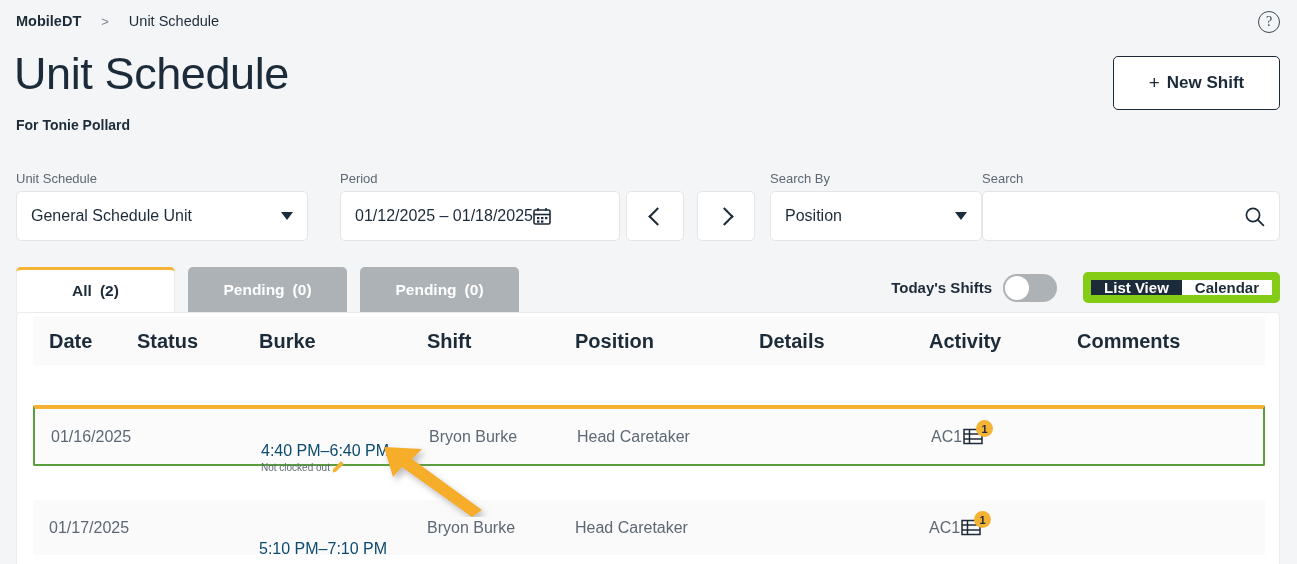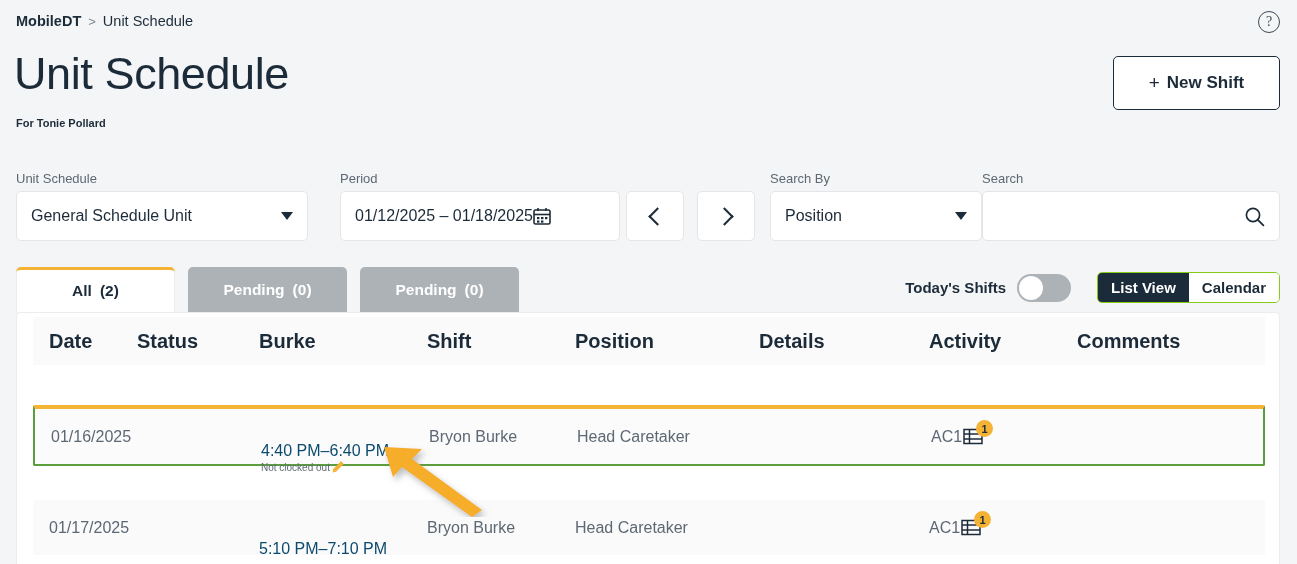--- a/index.html
+++ b/index.html
@@ -18,21 +18,21 @@
   }
 
   
   .breadcrumb {
     position: absolute;
     top: 13px;
     left: 16px;
     font-size: 14.5px;
     display: flex;
     align-items: center;
-    gap: 7px;
+    gap: 20px;
     white-space: nowrap;
   }
   .breadcrumb .crumb-root {
     font-weight: bold;
     color: #1c2b39;
     cursor: pointer;
   }
   .breadcrumb .crumb-sep { color: #7c8791; font-size: 13px; }
   .breadcrumb .crumb-current { color: #1c2b39; }
 
@@ -61,21 +61,21 @@
     font-size: 45px;
     font-weight: 400;
     letter-spacing: -0.4px;
     color: #1c2b39;
     line-height: 1.05;
   }
   .subtitle {
     position: absolute;
     top: 117px;
     left: 16px;
-    font-size: 11px;
+    font-size: 14px;
     font-weight: bold;
     color: #1c2b39;
   }
 
   
   .new-shift-btn {
     position: absolute;
     top: 56px;
     right: 17px;
     width: 167px;
@@ -218,21 +218,21 @@
   }
   .toggle .knob {
     position: absolute;
     width: 24px; height: 24px;
     border-radius: 50%;
     background: #ffffff;
     top: 2px; left: 2px;
   }
   .seg {
     display: flex;
-    border: 1px solid #84cc16;
+    border: 8px solid #84cc16;
     border-radius: 5px;
     overflow: hidden;
     height: 31px;
   }
   .seg div {
     display: flex; align-items: center; justify-content: center;
     font-size: 15px; font-weight: bold;
     padding: 0 13px;
     cursor: pointer;
   }

